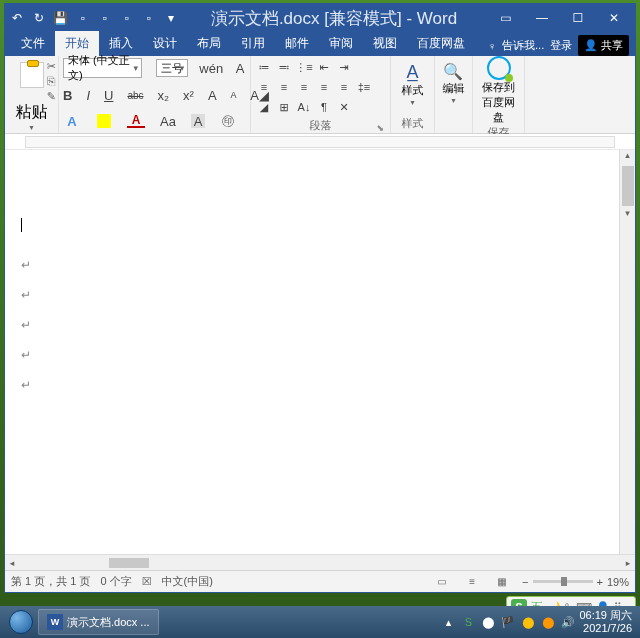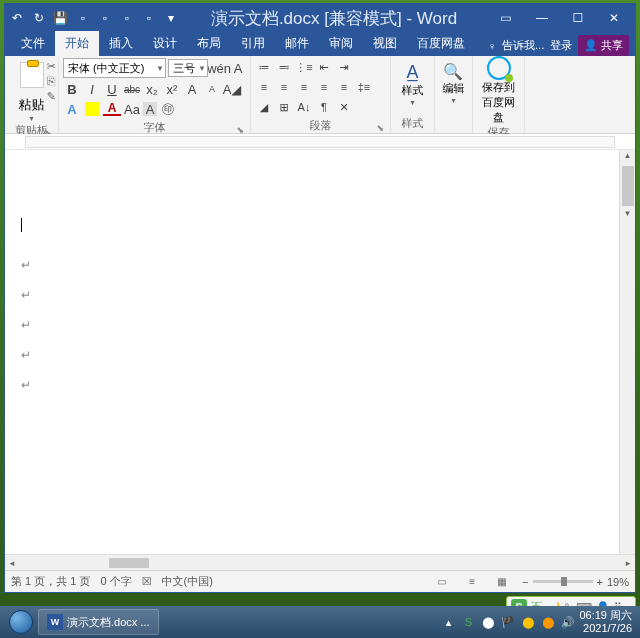--- a/index.html
+++ b/index.html
@@ -9,31 +9,31 @@
 .titlebar .qat{display:flex;gap:6px;align-items:center}
 .titlebar .qat .qi{width:16px;height:20px;display:flex;align-items:center;justify-content:center;color:#fff;font-size:12px}
 .titlebar .title{flex:1;text-align:center;font-size:17px;color:#e0e8f5}
 .titlebar .winbtns{display:flex;gap:2px}
 .titlebar .winbtns .wb{width:34px;height:20px;display:flex;align-items:center;justify-content:center;font-size:12px}
 .tabs{height:24px;background:#2b579a;display:flex;align-items:flex-end;color:#fff;padding-left:6px}
 .tabs .tab{padding:4px 10px;font-size:12px;cursor:pointer}
 .tabs .tab.active{background:#f3f3f3;color:#2b579a}
 .tabs .spacer{flex:1}
 .tabs .right{display:flex;align-items:center;gap:6px;padding-right:6px;font-size:11px}
-.tabs .share{background:#701a75;padding:3px 6px;border-radius:2px}
+.tabs .share{background:#000000;padding:3px 6px;border-radius:2px}
 .ribbon{height:78px;background:#f3f3f3;border-bottom:1px solid #d4d4d4;display:flex}
 .group{border-right:1px solid #e0e0e0;padding:2px 4px 0;display:flex;flex-direction:column;justify-content:space-between}
 .group .glabel{text-align:center;font-size:11px;color:#666;padding-bottom:2px;position:relative}
 .group .glabel .launcher{position:absolute;right:2px;bottom:2px;font-size:9px;color:#888}
 .clipboard{width:54px}
 .clipboard .paste{display:flex;flex-direction:column;align-items:center;padding-top:4px}
 .clipboard .paste .icon{width:24px;height:26px;background:#fff;border:1px solid #ccc;position:relative}
 .clipboard .paste .icon::before{content:"";position:absolute;top:-3px;left:6px;width:10px;height:5px;background:#ffc000;border:1px solid #aa8800;border-radius:2px}
 .font{width:192px}
-.font .row{display:flex;gap:2px;align-items:center;margin-bottom:2px}
+.font .row{display:flex;gap:14px;align-items:center;margin-bottom:8px}
 .font .fontbox{width:116px;height:20px;border:1px solid #ababab;background:#fff;padding:1px 4px;font-size:11px;display:flex;align-items:center;position:relative}
 .font .fontbox::after{content:"▾";position:absolute;right:3px;font-size:9px;color:#666}
 .font .sizebox{width:44px;height:18px;border:1px solid #ababab;background:#fff;padding:1px 4px;font-size:11px;display:flex;align-items:center;position:relative}
 .font .sizebox::after{content:"▾";position:absolute;right:3px;font-size:9px;color:#666}
 .font .btn{width:18px;height:18px;display:flex;align-items:center;justify-content:center;font-size:13px;color:#444}
 .font .btn.bold{font-weight:bold}
 .font .btn.italic{font-style:italic}
 .font .btn.under{text-decoration:underline}
 .font .btn.strike{text-decoration:line-through;font-size:10px}
 .font .colorA{color:#c00000;font-weight:bold;border-bottom:2px solid #c00000;height:14px;font-size:12px}
@@ -124,21 +124,21 @@
       <span>告诉我...</span>
       <span>登录</span>
       <span class="share">👤 <span>共享</span></span>
     </div>
   </div>
 
   <div class="ribbon">
     <div class="group clipboard" style="position:relative">
       <div class="paste">
         <div class="icon"></div>
-        <div style="font-size:13px;margin-top:8px">粘贴</div>
+        <div style="font-size:16px;margin-top:14px">粘贴</div>
         <div style="font-size:8px;color:#666">▾</div>
       </div>
       <div style="position:absolute;right:2px;top:4px;display:flex;flex-direction:column;gap:2px">
         <div style="font-size:11px;color:#666">✂</div>
         <div style="font-size:11px;color:#666">⎘</div>
         <div style="font-size:11px;color:#666">✎</div>
       </div>
       <div class="glabel"><span>剪贴板</span><span class="launcher">⬊</span></div>
     </div>
 

